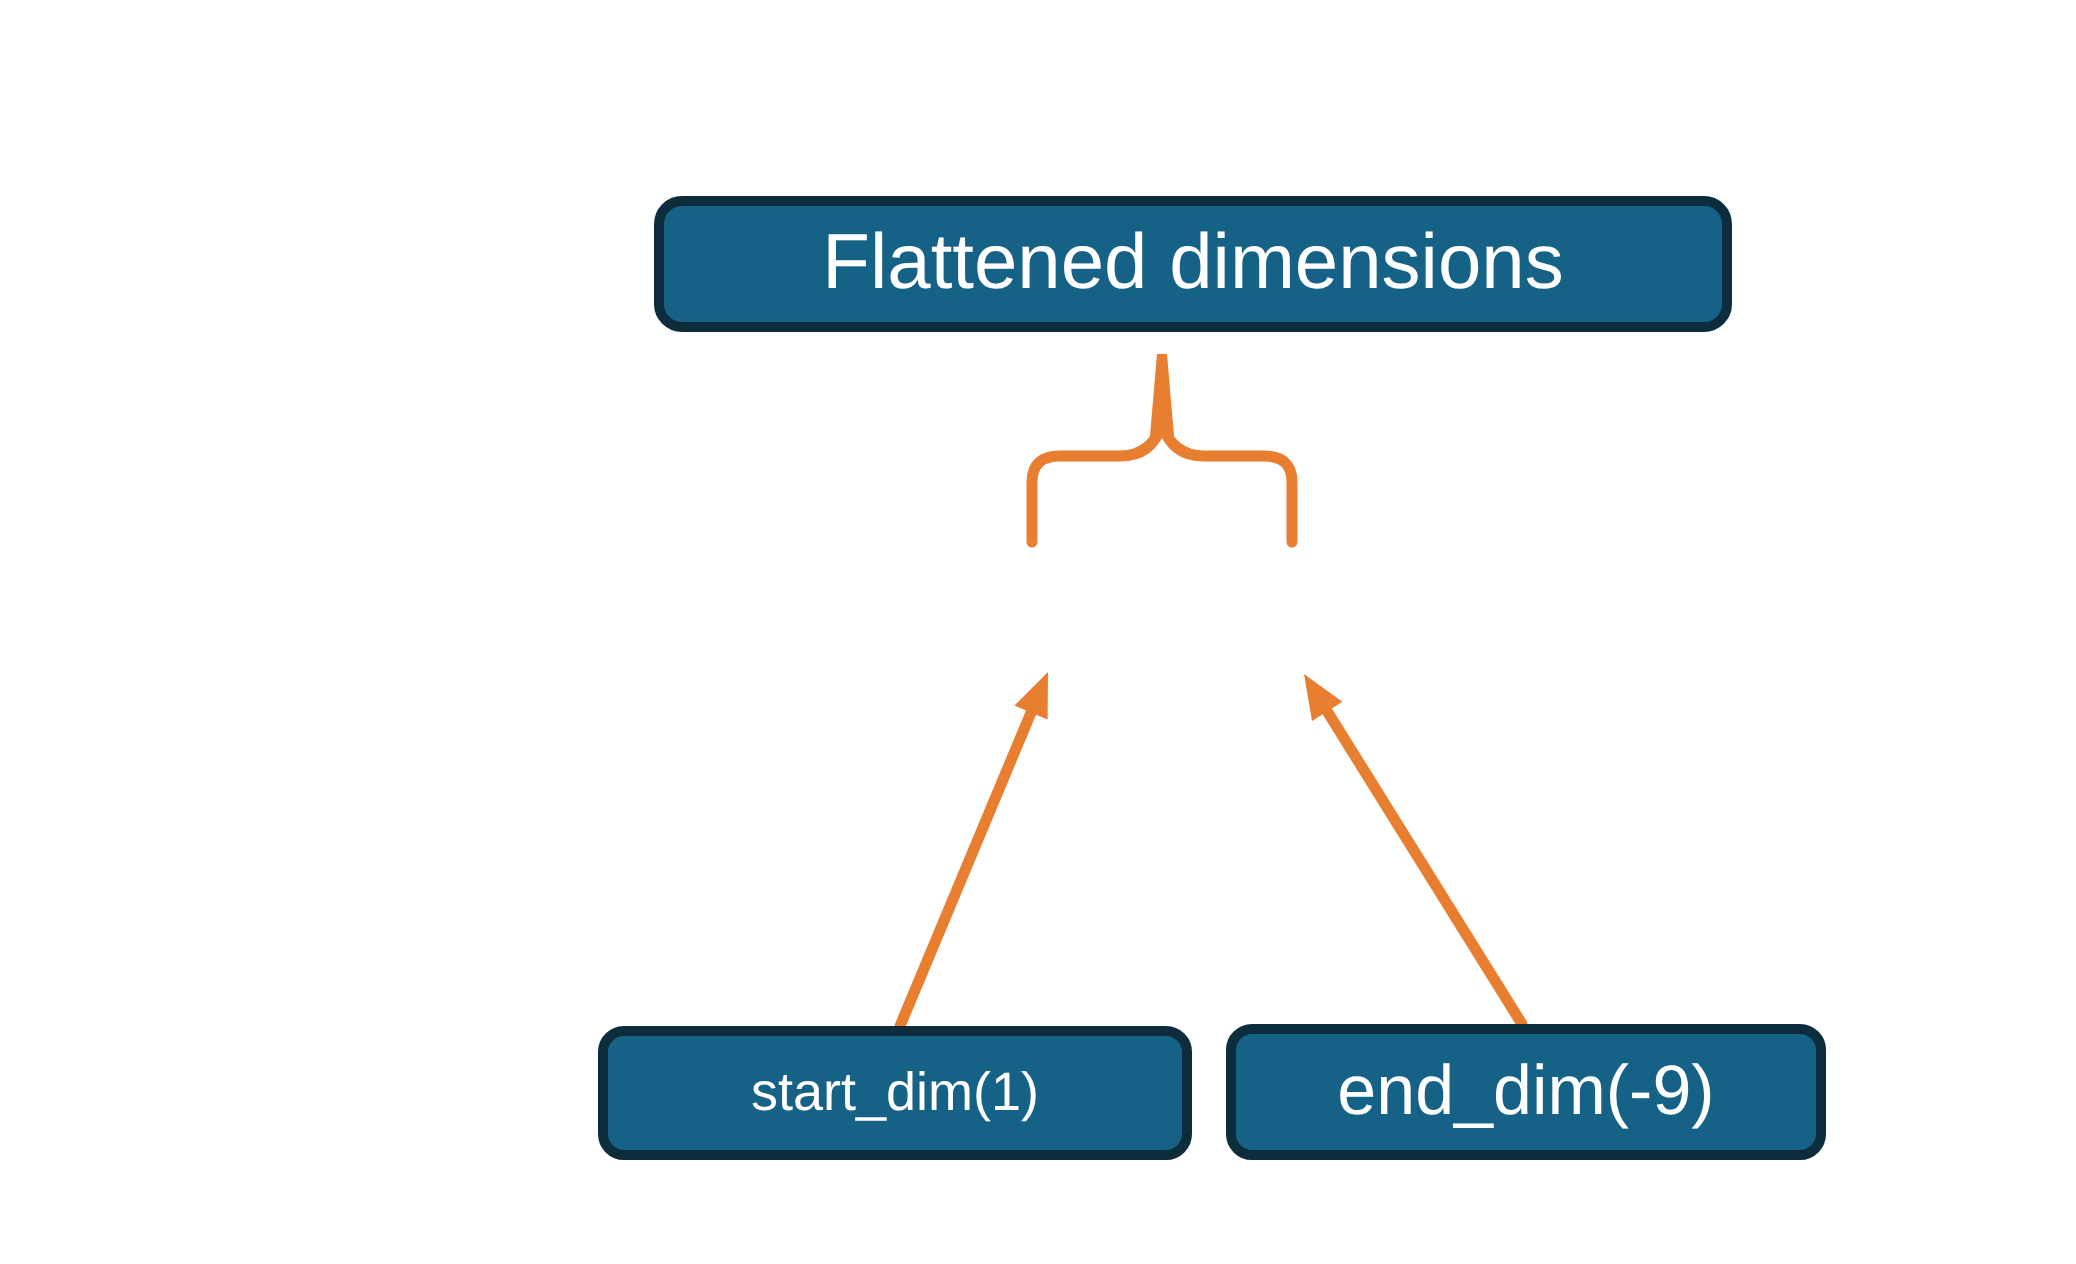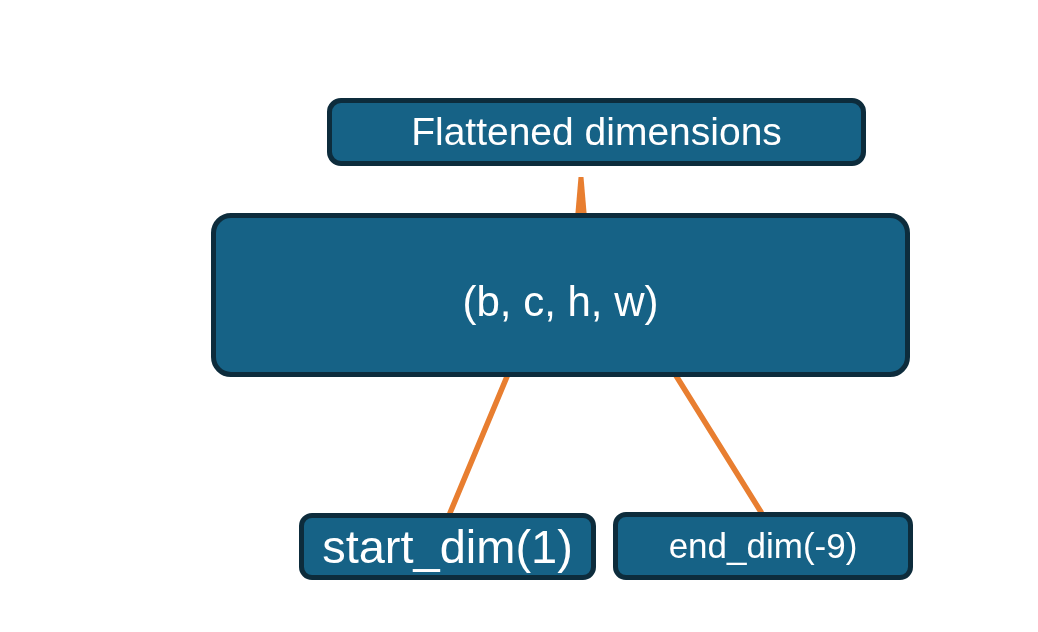--- a/index.html
+++ b/index.html
@@ -51,21 +51,21 @@
     border-radius: 20px;
     font-size: 42px;
     padding-top: 14px;
   }
   .node-start {
     left: 266px;
     top: 513px;
     width: 297px;
     height: 67px;
     border-radius: 13px;
-    font-size: 47px;
+    font-size: 27px;
   }
   .node-end {
     left: 580px;
     top: 512px;
     width: 300px;
     height: 68px;
     border-radius: 13px;
     font-size: 35px;
   }
   .label {
@@ -87,23 +87,20 @@
     <polygon points="491,336 490.8,359.8 474.2,352.8" fill="#e87e30"></polygon>
 
     <line x1="728" y1="512" x2="630.6" y2="355.7" stroke="#e87e30" stroke-width="5.5" stroke-linecap="round"></line>
     <polygon points="619,337 638.2,350.9 623,360.5" fill="#e87e30"></polygon>
   </svg>
 
   <div class="node node-top">
     <span class="label">Flattened dimensions</span>
   </div>
 
-  <div class="node node-big">
-    <span class="label">(b, c, h, w)</span>
-  </div>
 
   <div class="node node-start">
     <span class="label">start_dim(1)</span>
   </div>
 
   <div class="node node-end">
     <span class="label">end_dim(-9)</span>
   </div>
 
 </div>

